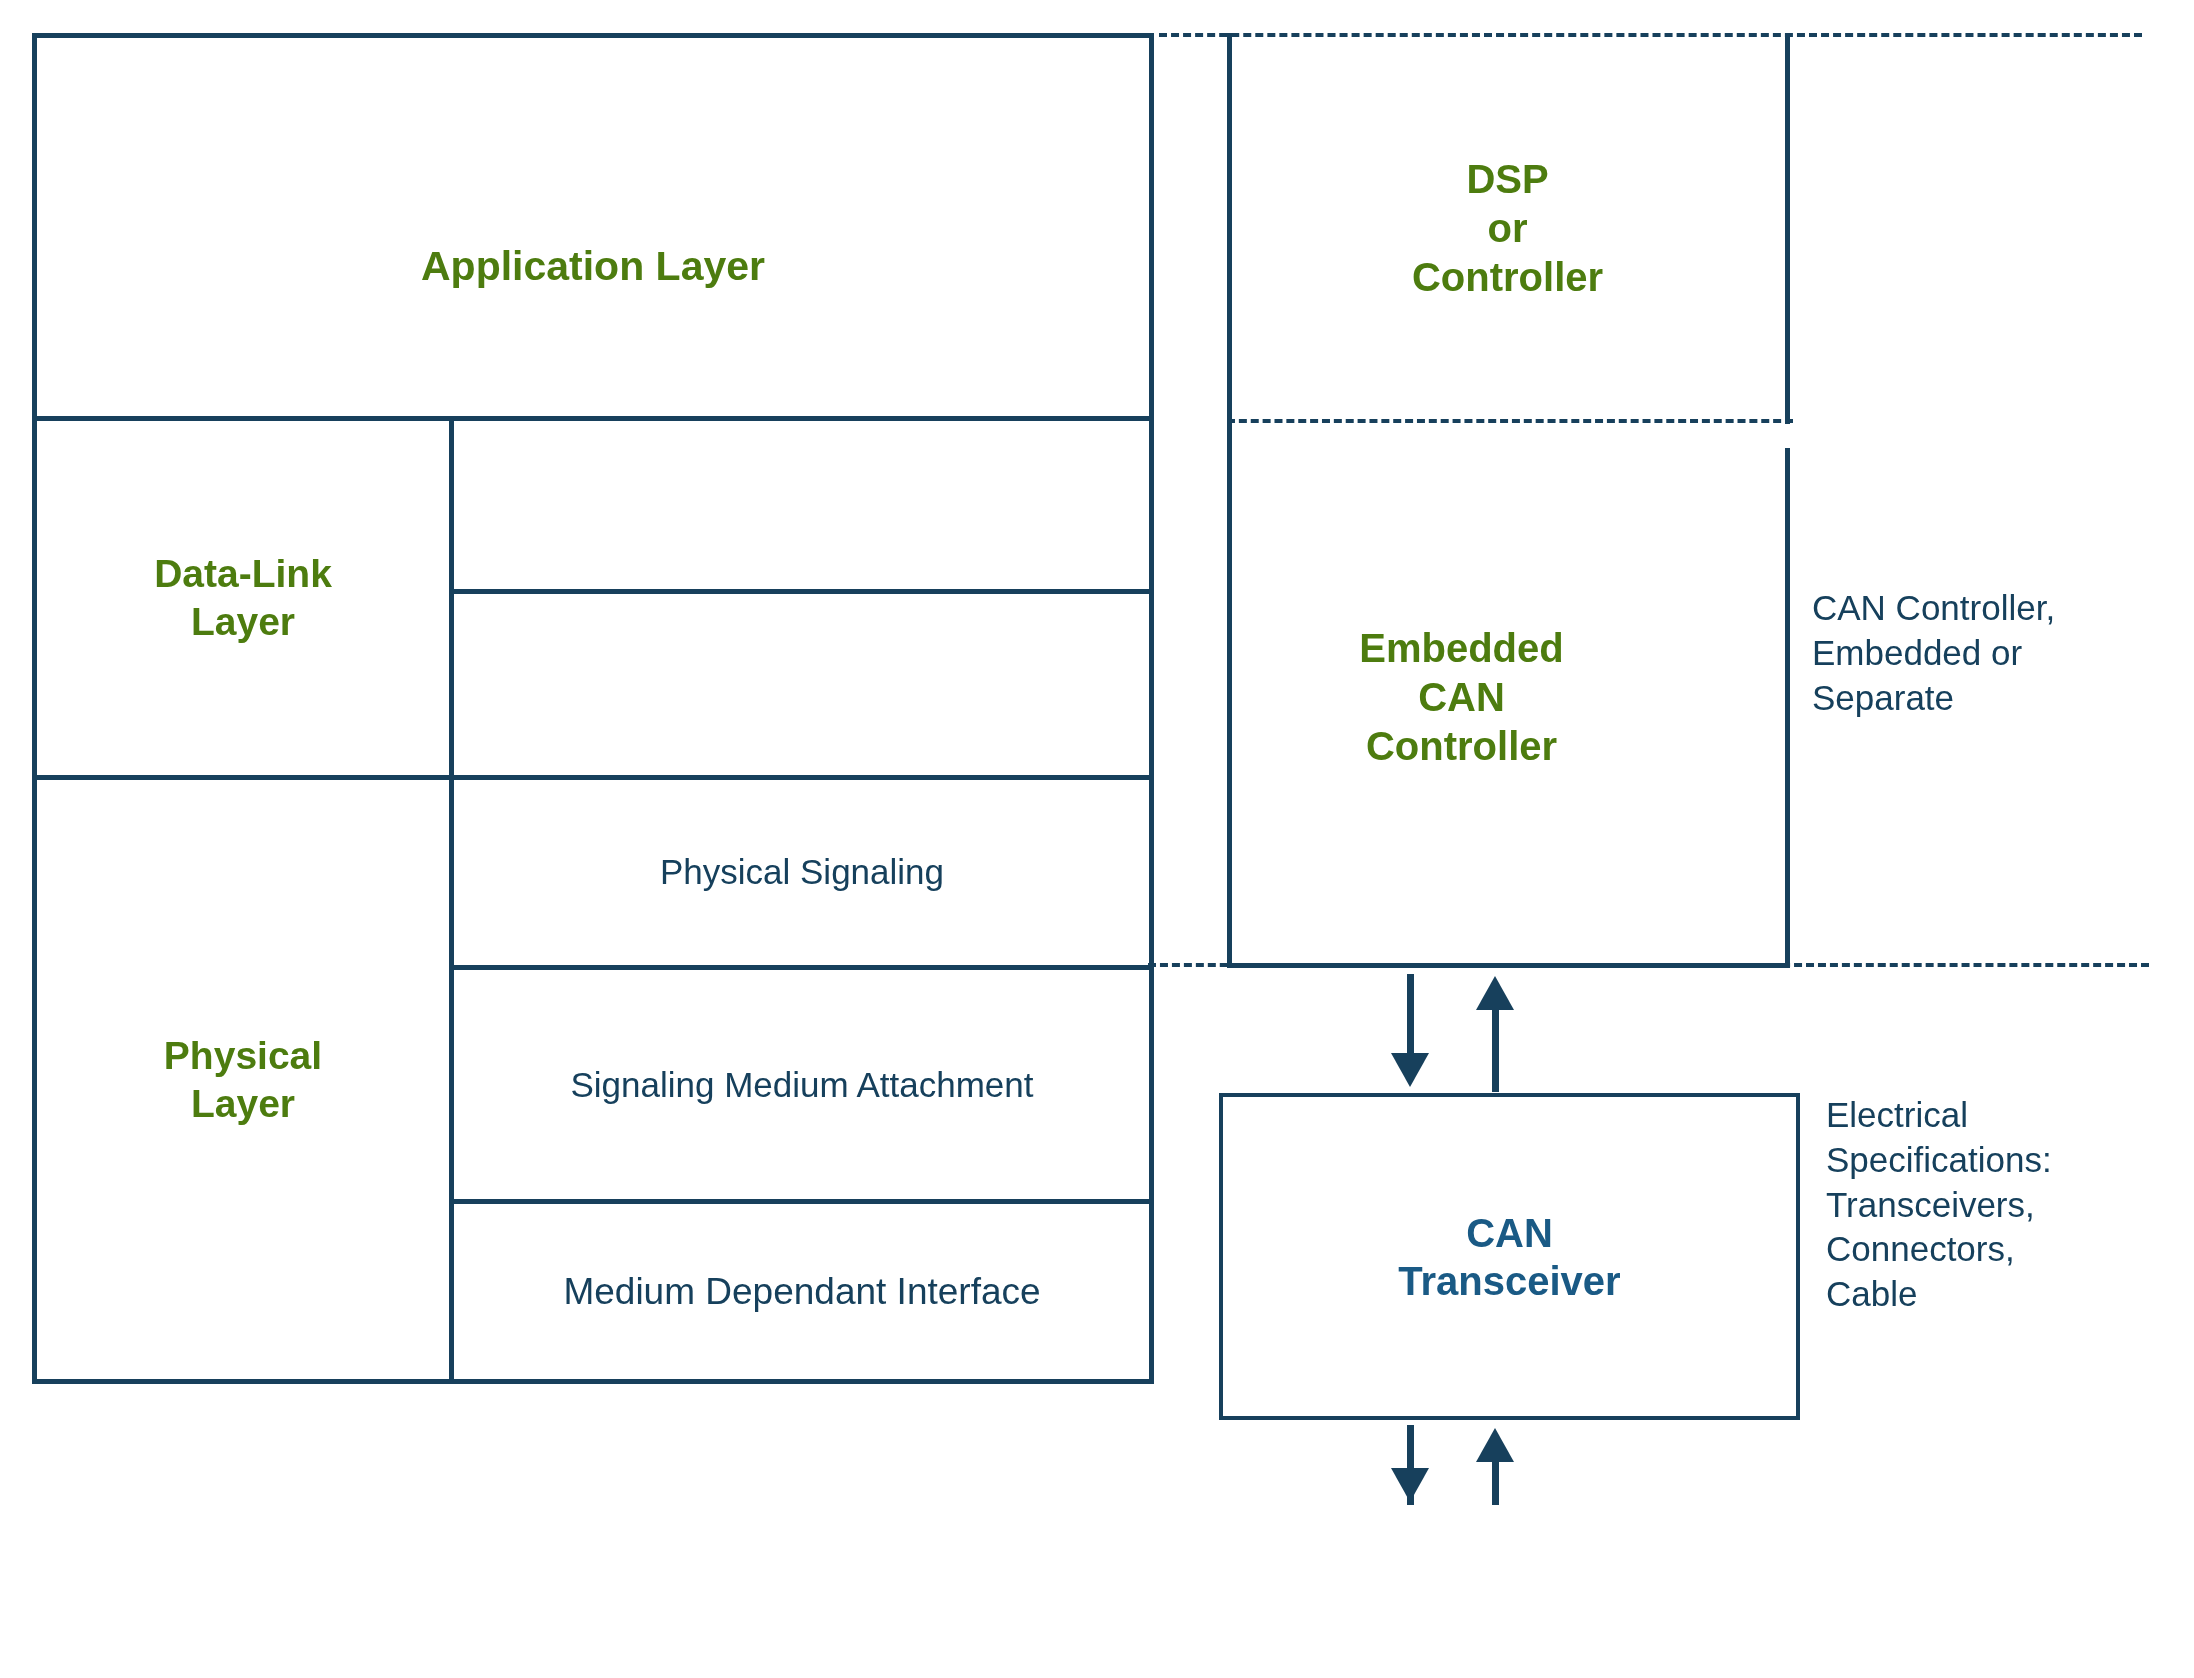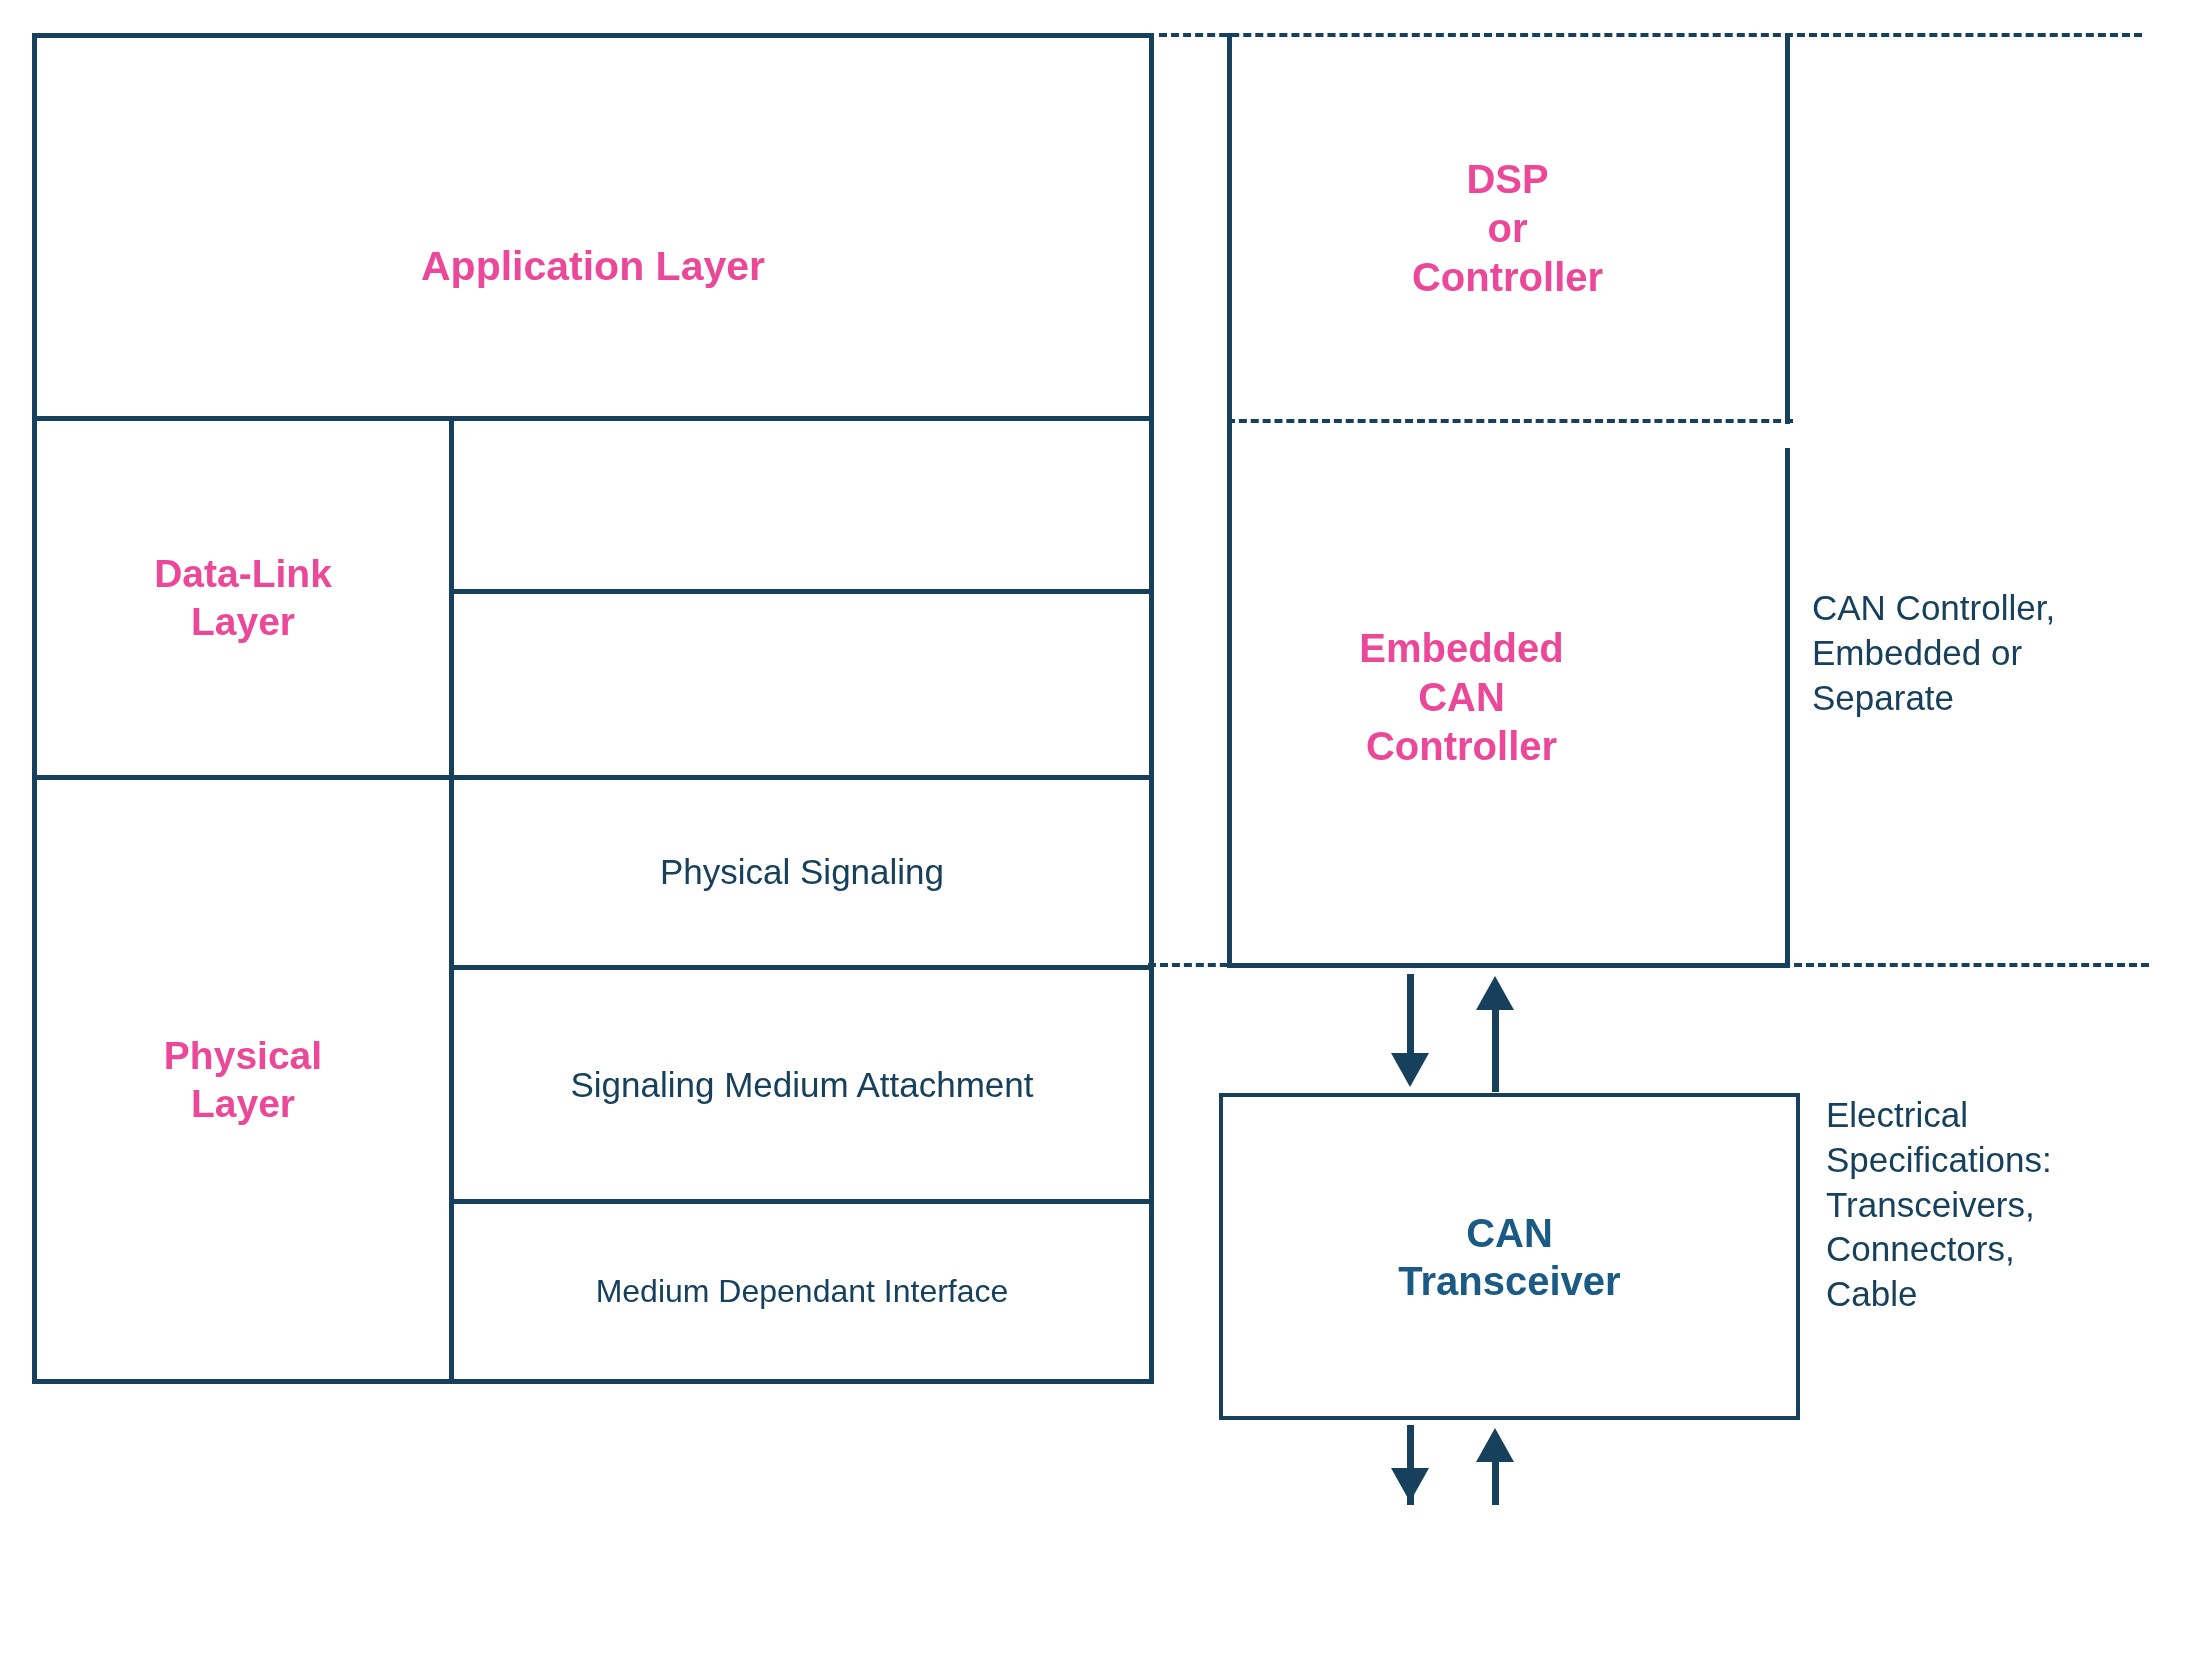--- a/index.html
+++ b/index.html
@@ -20,21 +20,21 @@
   .cell {
     position: absolute;
     box-sizing: border-box;
     display: flex;
     align-items: center;
     justify-content: center;
     text-align: center;
     color: #1a5a85;
     line-height: 1.22;
   }
-  .bold   { font-weight: 700; color: #ec4899; }
+  .bold   { font-weight: 700; color: #4d7c0f; }
   .plain  { font-weight: 400; color: #16405c; }
 
   
   .stroke {
     position: absolute;
     background: #17405c;
   }
   .dash-h {
     position: absolute;
     height: 0;
@@ -115,21 +115,21 @@
 
   <div class="cell bold" style="left:37px; top:780px; width:412px; height:599px; font-size:39px; flex-direction:column;">
     <span>Physical</span>
     <span>Layer</span>
   </div>
 
   <div class="cell plain" style="left:454px; top:780px; width:696px; height:185px; font-size:35px;">Physical Signaling</div>
 
   <div class="cell plain" style="left:454px; top:970px; width:696px; height:230px; font-size:35px;">Signaling Medium Attachment</div>
 
-  <div class="cell plain" style="left:454px; top:1204px; width:696px; height:175px; font-size:32px;">Medium Dependant Interface</div>
+  <div class="cell plain" style="left:454px; top:1204px; width:696px; height:175px; font-size:37px;">Medium Dependant Interface</div>
 
   <div class="dash-h" style="left:1159px; top:33px;   width:983px;"></div>
   <div class="dash-h" style="left:1227px; top:419px;  width:566px;"></div>
   <div class="dash-h" style="left:1148px; top:963px; width:1001px;"></div>
 
   <div class="stroke" style="left:1227px; top:33px; width:4.8px; height:391px;"></div>
   <div class="stroke" style="left:1785px; top:33px; width:4.8px; height:391px;"></div>
   <div class="cell bold" style="left:1231px; top:53px; width:553px; height:351px; font-size:40px; flex-direction:column;">
     <span>DSP</span>
     <span>or</span>

